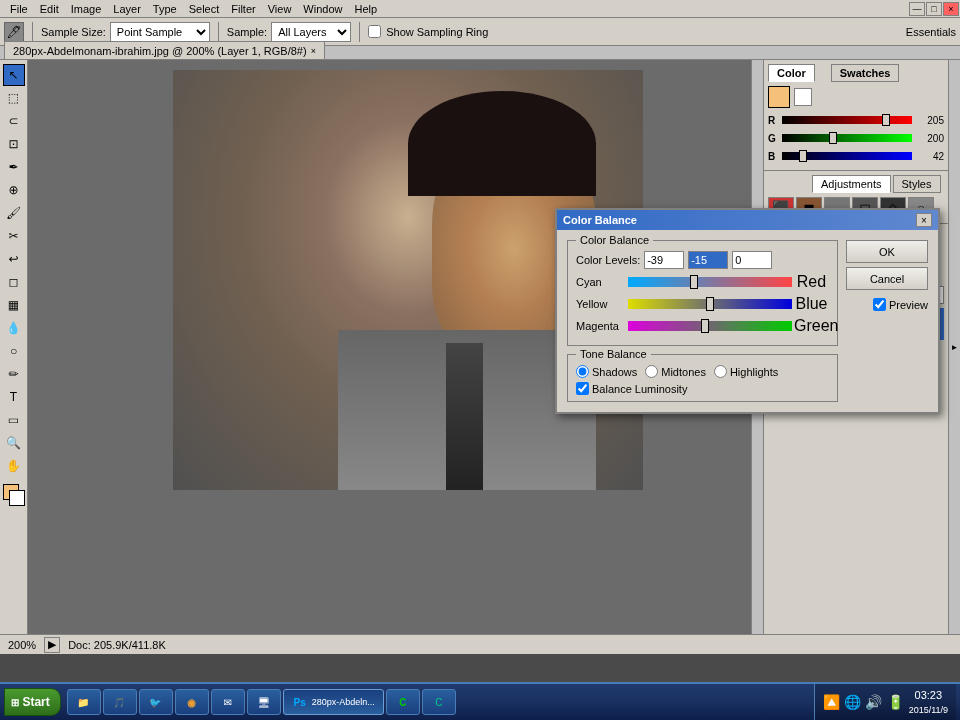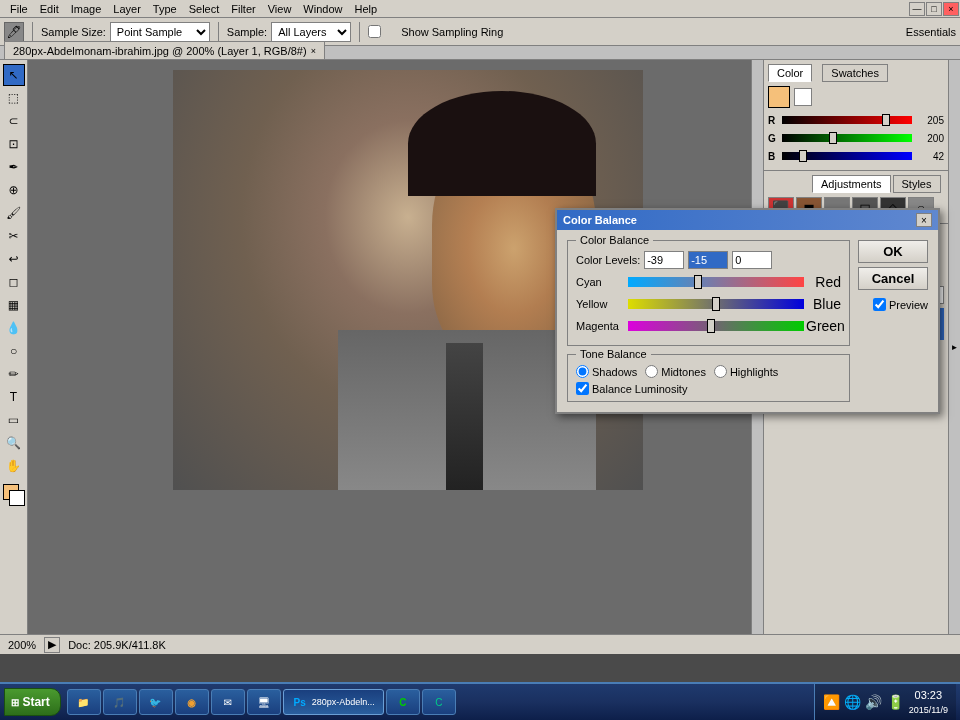--- a/index.html
+++ b/index.html
@@ -76,21 +76,21 @@
     }
     .toolbar-separator {
       width: 1px;
       height: 20px;
       background: #808080;
       margin: 0 4px;
     }
     .toolbar-checkbox-label {
       display: flex;
       align-items: center;
-      gap: 20px;
+      gap: 5px;
       font-size: 11px;
     }
 
     
     #tabbar {
       background: #c0c0c0;
       height: 14px;
       display: flex;
       align-items: flex-end;
       padding: 0 4px;
@@ -166,22 +166,23 @@
       flex-direction: column;
     }
 
     
     #color-panel {
       border-bottom: 1px solid #808080;
       padding: 4px;
     }
     .panel-tabs {
       display: flex;
-      gap: 10px;
+      gap: 16px;
       margin-bottom: 4px;
+      font-weight: bold;
     }
     .panel-tab {
       padding: 2px 8px;
       font-size: 11px;
       background: #d4d0c8;
       border: 1px solid #808080;
       cursor: pointer;
     }
     .panel-tab.active {
       background: white;
@@ -447,30 +448,29 @@
       gap: 8px;
     }
     .dialog-left { flex: 1; }
     .dialog-right {
       display: flex;
       flex-direction: column;
       gap: 4px;
       align-items: flex-end;
     }
     .dialog-btn {
-      width: 70px;
+      width: 82px;
       height: 23px;
       background: linear-gradient(to bottom, #f0eeea, #d4d0c8);
       border: 1px solid #808080;
-      font-size: 13px;
+      font-size: 11px;
       cursor: pointer;
       display: flex;
       align-items: center;
       justify-content: center;
-      font-weight: bold;
     }
     .dialog-section {
       border: 1px solid #808080;
       padding: 6px 8px;
       margin-bottom: 8px;
       position: relative;
     }
     .section-label {
       position: absolute;
       top: -7px;
@@ -502,23 +502,23 @@
       display: flex;
       align-items: center;
       height: 18px;
       margin: 4px 0;
     }
     .slider-label {
       font-size: 11px;
       width: 50px;
     }
     .slider-label-right {
-      font-size: 14px;
+      font-size: 16px;
       width: 35px;
-      text-align: right;
+      text-align: center;
     }
     .cb-slider-track {
       flex: 1;
       height: 10px;
       background: linear-gradient(to right, #00aaff, #ff4444);
       position: relative;
       margin: 0 2px;
     }
     .cb-slider-track.magenta-green {
       background: linear-gradient(to right, #dd00dd, #00cc00);

